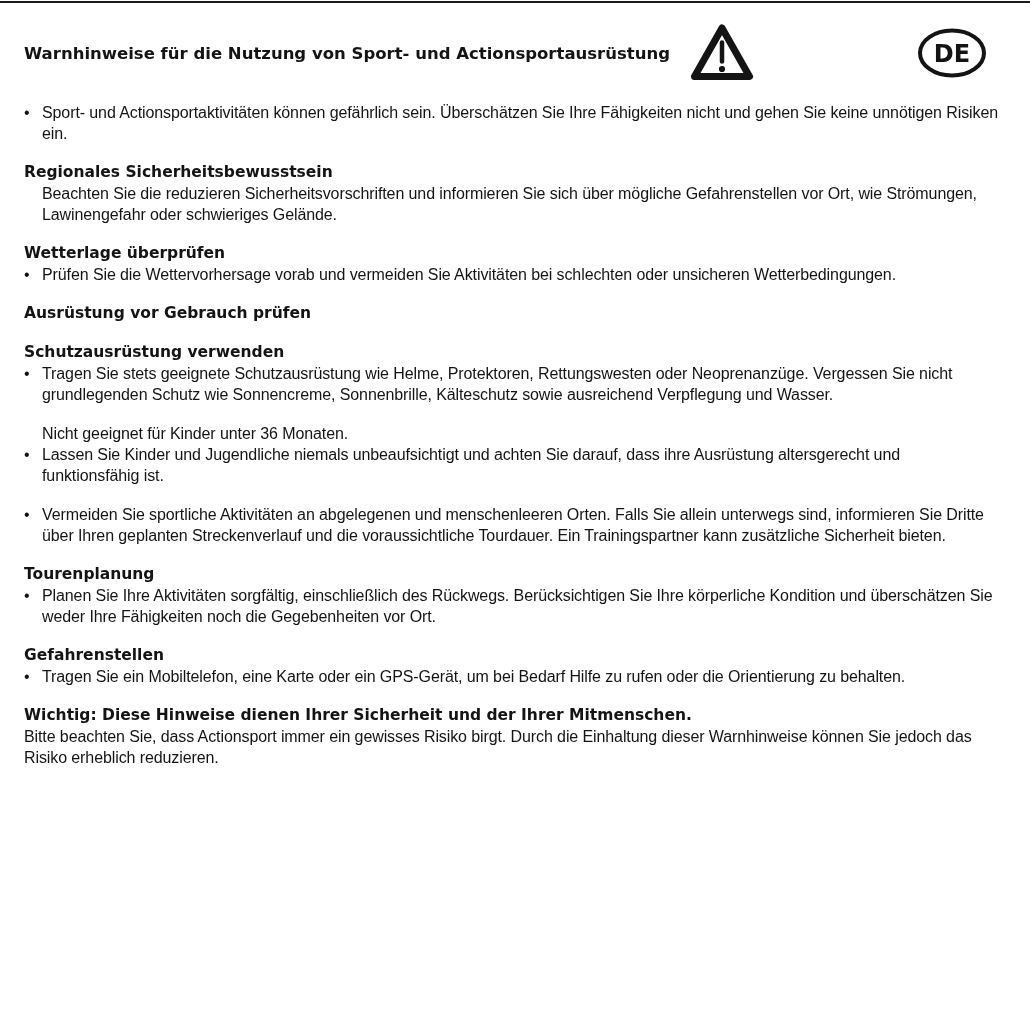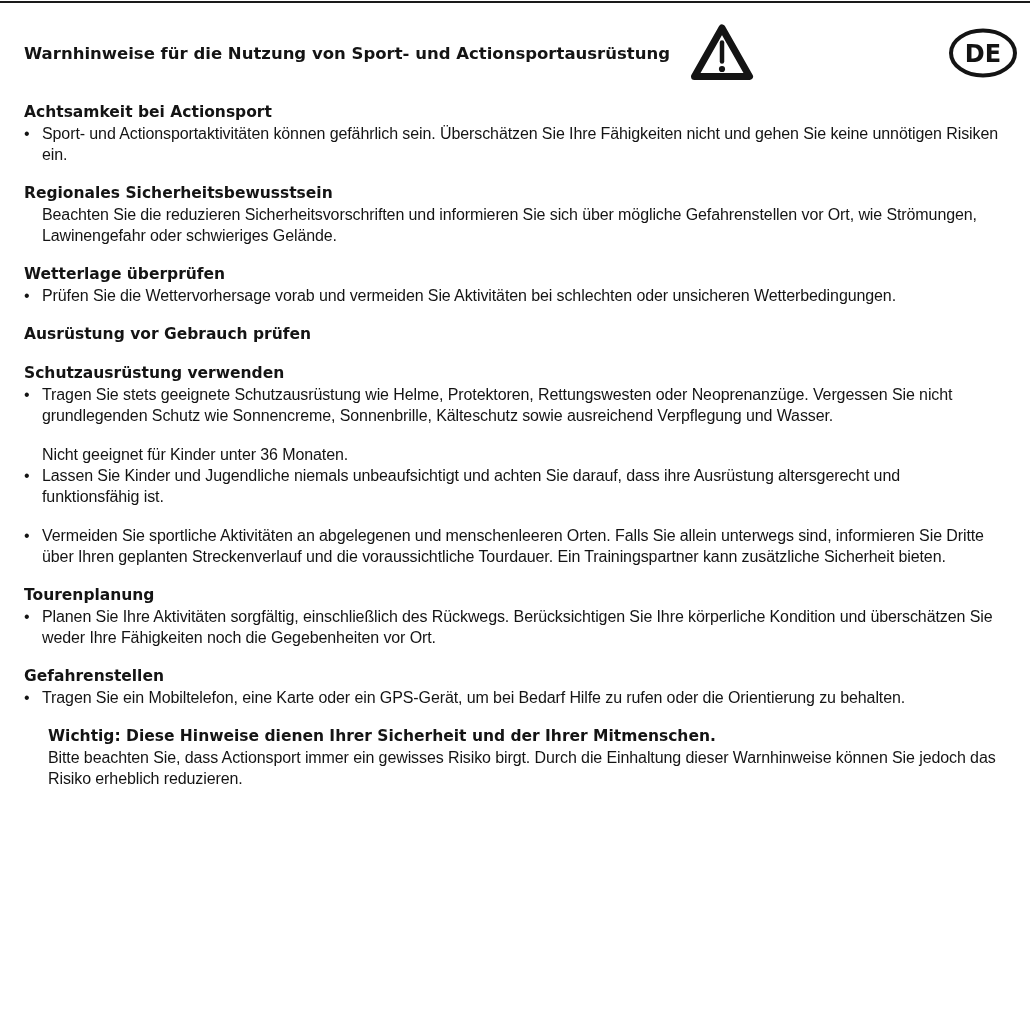--- a/index.html
+++ b/index.html
@@ -15,34 +15,34 @@
     position:absolute; top:1px; left:0; width:100%; height:2px;
     background:#1a1a1a;
   }
   .doc-title {
     position:absolute; top:44px; left:24px;
     font-family:"DejaVu Sans", sans-serif;
     font-weight:bold; font-size:16.5px; line-height:20px;
     white-space:nowrap;
   }
   .warning-triangle { position:absolute; left:690px; top:23px; }
-  .lang-oval { position:absolute; left:948px; top:27px; }
+  .lang-oval { position:absolute; left:917px; top:27px; }
   .content {
     position:absolute; top:102px; left:24px; width:975px;
   }
   .section { margin:0 0 18px 0; }
   .section-heading {
     font-family:"DejaVu Sans", sans-serif;
     font-weight:bold; font-size:15.5px; line-height:21px;
     margin:0;
   }
   .item { display:flex; font-size:16px; line-height:21px; letter-spacing:-0.1px; }
   .marker { flex:0 0 18px; width:18px; }
   .itext { flex:1 1 auto; }
-  .footer { margin-top:17px;margin-left:24px; }
+  .footer { margin-top:17px; }
   .footer-bold {
     font-family:"DejaVu Sans", sans-serif;
     font-weight:bold; font-size:15.5px; line-height:21px;
   }
   .footer-text { font-size:16px; line-height:21px; letter-spacing:-0.1px; width:960px; }
 </style>
 </head>
 <body>
 
 <div class="page">
@@ -61,21 +61,20 @@
 
   <div class="lang-oval">
     <svg width="70" height="52" viewBox="0 0 70 52">
       <ellipse cx="35" cy="26" rx="32" ry="22.5" fill="none" stroke="#141414" stroke-width="4"></ellipse>
       <text x="35" y="34.5" text-anchor="middle" font-family="DejaVu Sans, sans-serif" font-size="24" font-weight="bold" fill="#141414">DE</text>
     </svg>
   </div>
 
   <div class="content">
   <div class="section">
-    <div class="section-heading">Achtsamkeit bei Actionsport</div>
     <div>
           <div class="item">
             <span class="marker">•</span>
             <span class="itext">Sport- und Actionsportaktivitäten können gefährlich sein. Überschätzen Sie Ihre Fähigkeiten nicht und gehen Sie keine unnötigen Risiken ein.</span>
           </div>
         </div>
   </div>
 
   <div class="section">
     <div class="section-heading">Regionales Sicherheitsbewusstsein</div>

